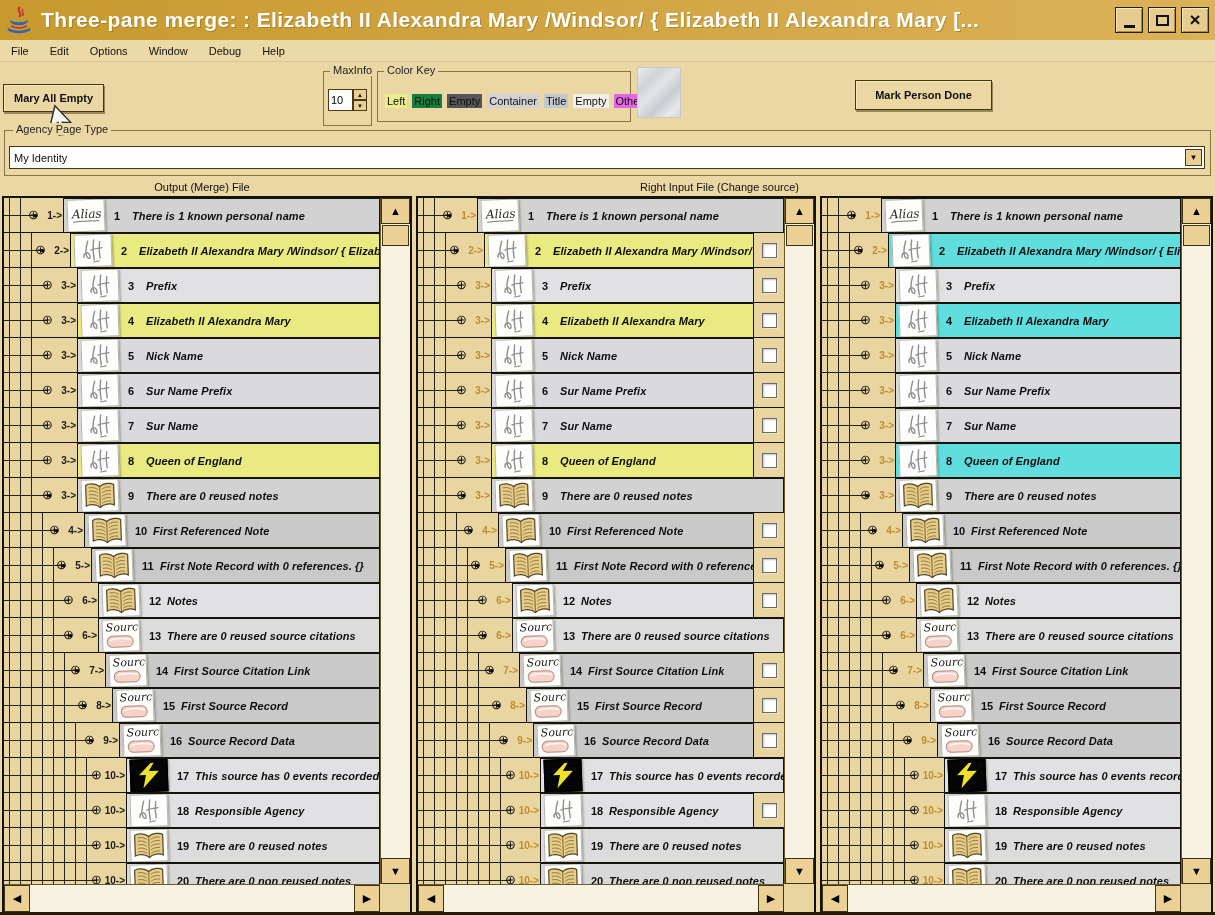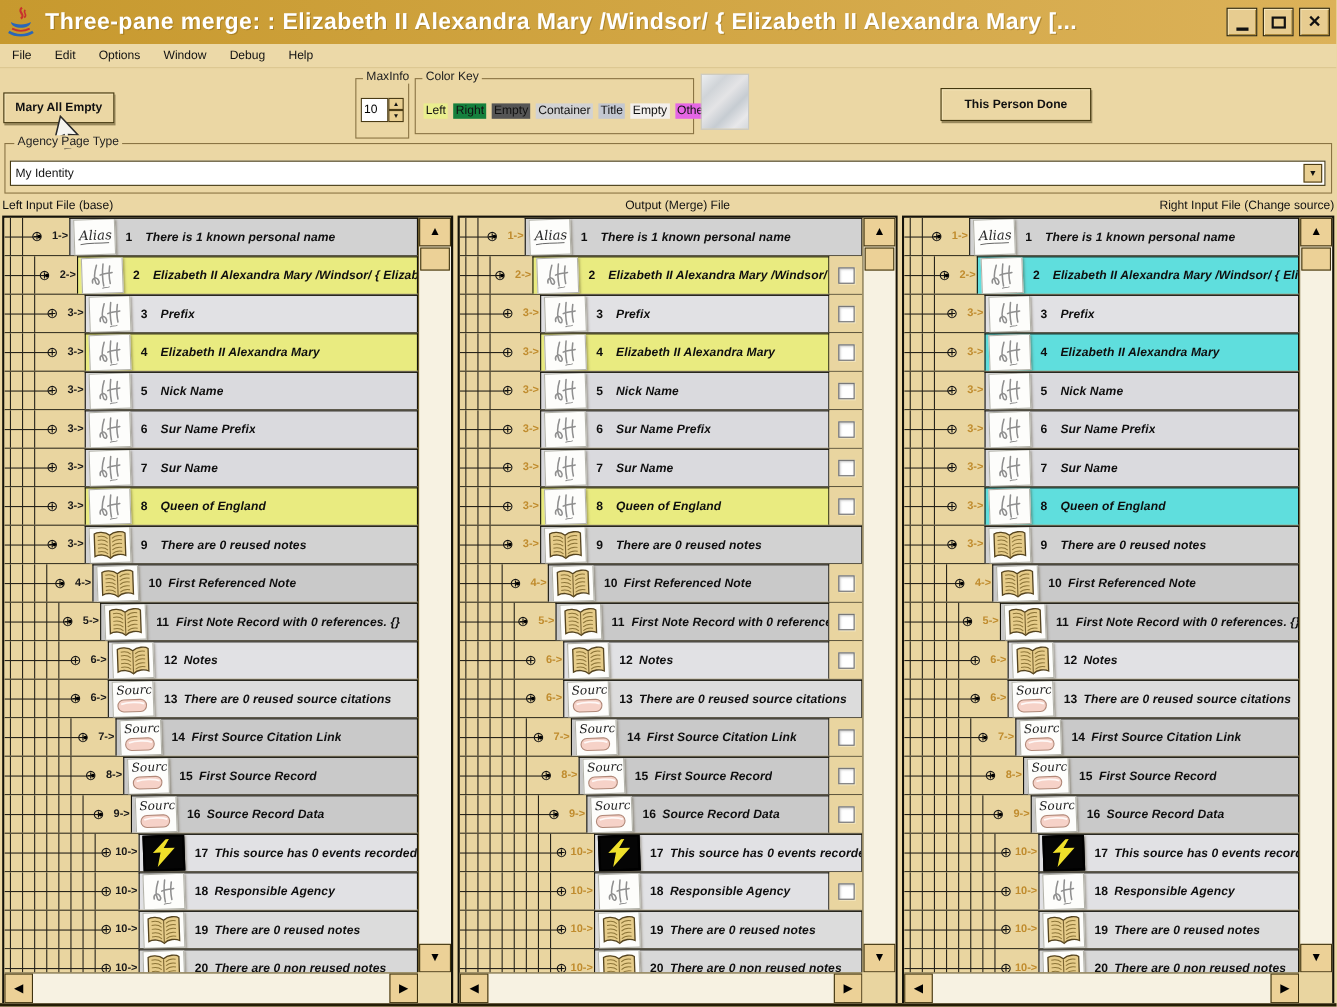--- a/index.html
+++ b/index.html
@@ -132,33 +132,32 @@
         <span style="background: rgb(85, 85, 85);">Empty</span>
         <span style="background: rgb(210, 210, 210);">Container</span>
         <span style="background: rgb(195, 199, 208);">Title</span>
         <span style="background: rgb(243, 239, 235);">Empty</span>
         <span style="background: rgb(229, 102, 229);">Other</span>
       </div>
   </div>
 
   <div class="thumb"></div>
 
-  <div class="nbtn" style="left:855px;top:18px;width:123px;height:28px;">This Person Done</div>
+  <div class="nbtn" style="left:855px;top:18px;width:123px;height:28px;">Mark Person Done</div>
 </div>
 
 <div class="fs detailfs">
   <span class="lg" style="left:8px;">Agency Page Type</span>
   <div class="combo">
     <span class="val">My Identity</span>
     <span class="combobtn">▼</span>
   </div>
 </div>
 
 <div class="paneheaders">
-  <div class="ph a0">Left Input File (base)</div>
   <div class="ph a1">Output (Merge) File</div>
   <div class="ph a2">Right Input File (Change source)</div>
 </div>
 
 <div class="panes" id="panes">
     <div class="pane w0">
       <div class="rows">
         <div class="row">
           <div class="conn" style="width: 59px;">
             <span class="vline" style="left: 5px;"></span>

